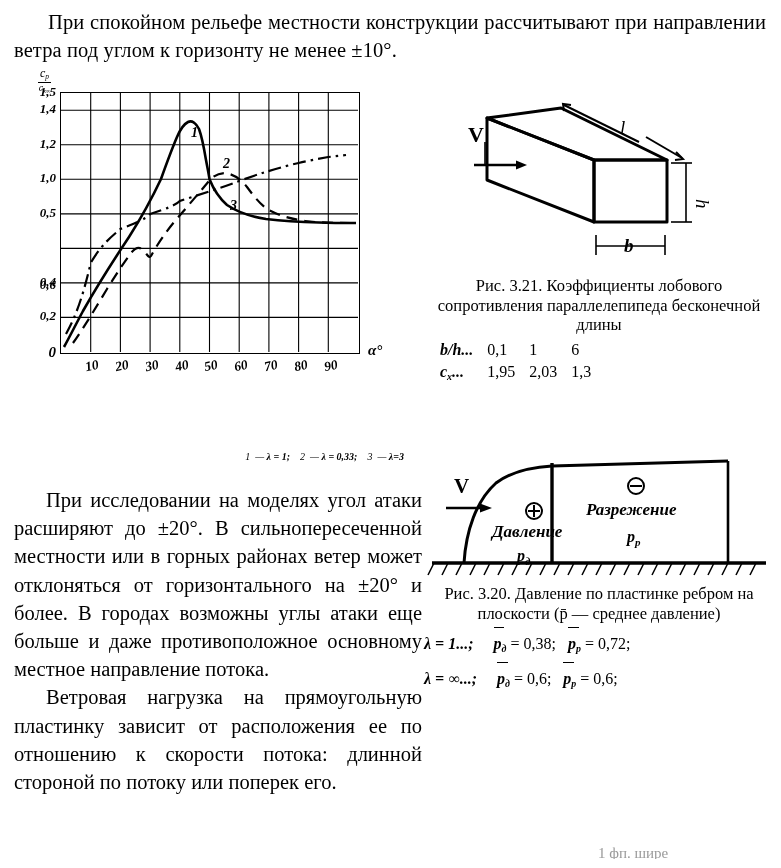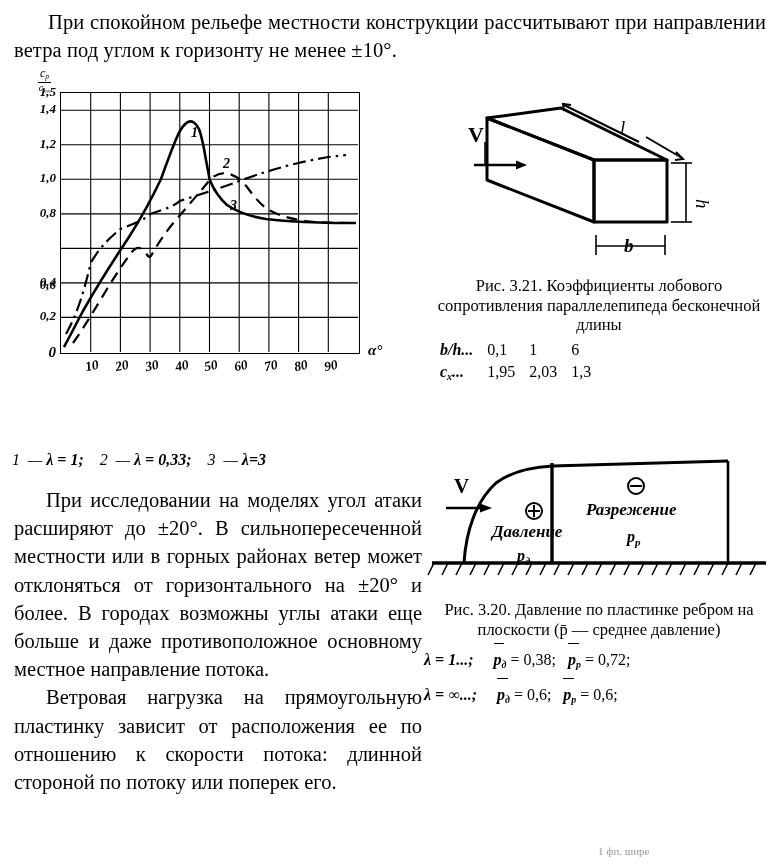--- a/index.html
+++ b/index.html
@@ -68,21 +68,21 @@
     font-family:"Liberation Serif", serif;
   }
 
   .cap{
     font-size:16.5px;line-height:19.5px;text-align:center;
     font-family:"Liberation Serif", serif;
   }
   .cap-319{position:absolute;left:4px;top:300px;width:392px;}
   .legend-319{
     position:absolute;left:4px;top:385px;width:392px;
-    text-align:left;font-size:16px;font-style:italic;
+    text-align:right;font-size:10px;font-style:italic;
   }
   .legend-319 .n{font-style:italic;}
   .legend-319 .lam{font-weight:bold;font-style:italic;}
 
   
   .bodytext{
     position:absolute;left:6px;top:420px;width:408px;
     font-size:20.5px;line-height:28.2px;text-align:justify;
   }
   .bodytext p{margin:0;}
@@ -94,36 +94,36 @@
   .tbl321{
     margin:4px 0 0 16px;font-size:16px;
     font-family:"Liberation Serif", serif;
   }
   .tbl321 table{border-collapse:collapse;}
   .tbl321 td{padding:2px 14px 2px 0;white-space:nowrap;}
   .tbl321 .rowhead{font-style:italic;font-weight:bold;}
 
   
   .fig320{position:relative;width:350px;height:135px;}
-  .cap-320{width:336px;margin:20px auto 0 auto;}
+  .cap-320{width:336px;margin:4px auto 0 auto;}
   .vals320{
     margin:6px 0 0 0;font-size:16px;text-align:left;
     font-family:"Liberation Serif", serif;
     line-height:30px;
   }
   .vals320 .row{white-space:nowrap;}
   .vals320 .lam{font-weight:bold;font-style:italic;}
   .pbar{position:relative;display:inline-block;font-style:italic;font-weight:bold;}
   .pbar::before{
     content:"";position:absolute;left:0;right:2px;top:-2px;
     border-top:1.2px solid #000;
   }
   .bottom-frag{
     position:absolute;left:598px;top:845px;width:170px;height:14px;
-    font-size:11px;color:#9a9a9a;overflow:hidden;white-space:nowrap;
+    font-size:15px;color:#9a9a9a;overflow:hidden;white-space:nowrap;
   }
   svg{display:block;}
 </style>
 </head>
 <body>
 
 <div class="page">
 
   <div class="top-para"><span class="indent"></span><span>При спокойном рельефе местности конструкции рассчитывают при направлении ветра под углом к горизонту не менее ±10°.</span></div>
 
@@ -168,21 +168,21 @@
             <path fill="none" stroke="#000" stroke-width="2.6" d="M 3,254 C 8,245 14,233 22,218 C 35,195 52,168 68,144 C 82,122 92,103 100,86 C 105,72 110,58 116,44 C 119,37 123,31 127,29 C 131,27 135,30 138,36 C 141,44 143,55 145,67 C 146.5,75 148,82 148.5,86.3 C 152,95 158,105 166,112 C 178,120 192,124 205,126 C 222,128 240,129 258,129.5 C 272,130 284,130 295,130"></path>
 
             <path fill="none" stroke="#000" stroke-width="2.2" stroke-dasharray="11,7" d="M 12,250 C 22,236 34,216 46,196 C 56,180 64,168 70,160 C 74,155 78,153 82,157 C 86,161 88,166 90,163 C 96,152 104,140 114,128 C 126,114 138,100 148,88 C 152,83 158,80 164,80 C 172,81 180,86 186,94 C 192,102 198,110 206,116 C 216,122 230,126 244,128 C 260,130 275,130 295,130"></path>
           </svg>
         </div>
 
         <div class="ytick" style="top:26px;">1,5</div>
         <div class="ytick" style="top:43px;">1,4</div>
         <div class="ytick" style="top:78px;">1,2</div>
         <div class="ytick" style="top:112px;">1,0</div>
-        <div class="ytick" style="top:147px;">0,8</div>
+        <div class="ytick" style="top:147px;">0,5</div>
         <div class="ytick" style="top:181px;margin-top:38px;">0,6</div>
         <div class="ytick" style="top:216px;">0,4</div>
         <div class="ytick" style="top:250px;">0,2</div>
         <div class="ytick" style="top:286px;font-size:15px;">0</div>
 
         <div class="xtick" style="left:84px;">10</div>
         <div class="xtick" style="left:114px;">20</div>
         <div class="xtick" style="left:144px;">30</div>
         <div class="xtick" style="left:174px;">40</div>
         <div class="xtick" style="left:203px;">50</div>

